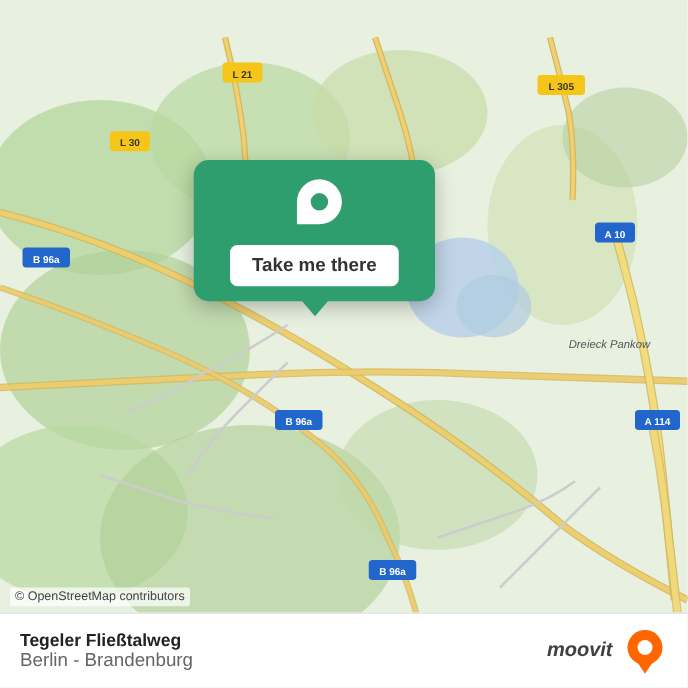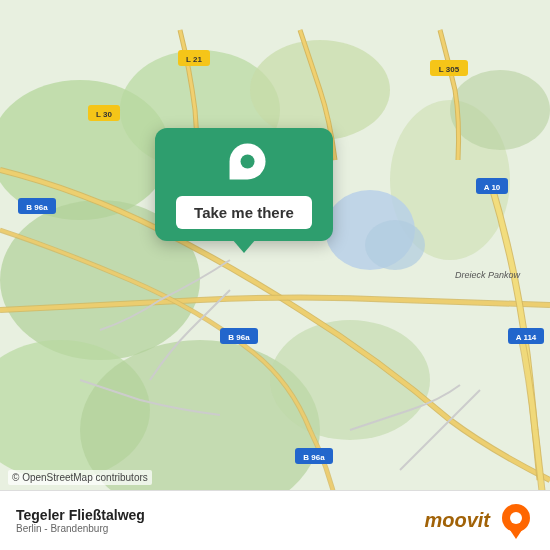--- a/index.html
+++ b/index.html
@@ -46,34 +46,34 @@
       flex-direction: column;
     }
 
     #location-name {
       font-size: 14px;
       font-weight: bold;
       color: #222;
     }
 
     #location-sub {
-      font-size: 10px;
+      font-size: 15px;
       color: #666;
     }
 
     #moovit-logo {
       display: flex;
       align-items: center;
       gap: 4px;
     }
 
     #moovit-text {
-      font-size: 20px;
+      font-size: 16px;
       font-weight: bold;
-      color: #a16207;
+      color: #404040;
       font-style: italic;
     }
 
     
     #copyright {
       position: absolute;
       bottom: 65px;
       left: 8px;
       font-size: 10px;
       color: #444;
@@ -81,21 +81,21 @@
       padding: 2px 4px;
       border-radius: 2px;
       z-index: 10;
     }
 
     
     #popup-card {
       position: absolute;
       top: 128px;
       left: 155px;
-      width: 178px;
+      width: 193px;
       background: #2e9e6e;
       border-radius: 12px;
       z-index: 20;
       display: flex;
       flex-direction: column;
       align-items: center;
       padding: 14px 16px 12px 16px;
       box-shadow: 0 4px 16px rgba(0,0,0,0.25);
     }
 

